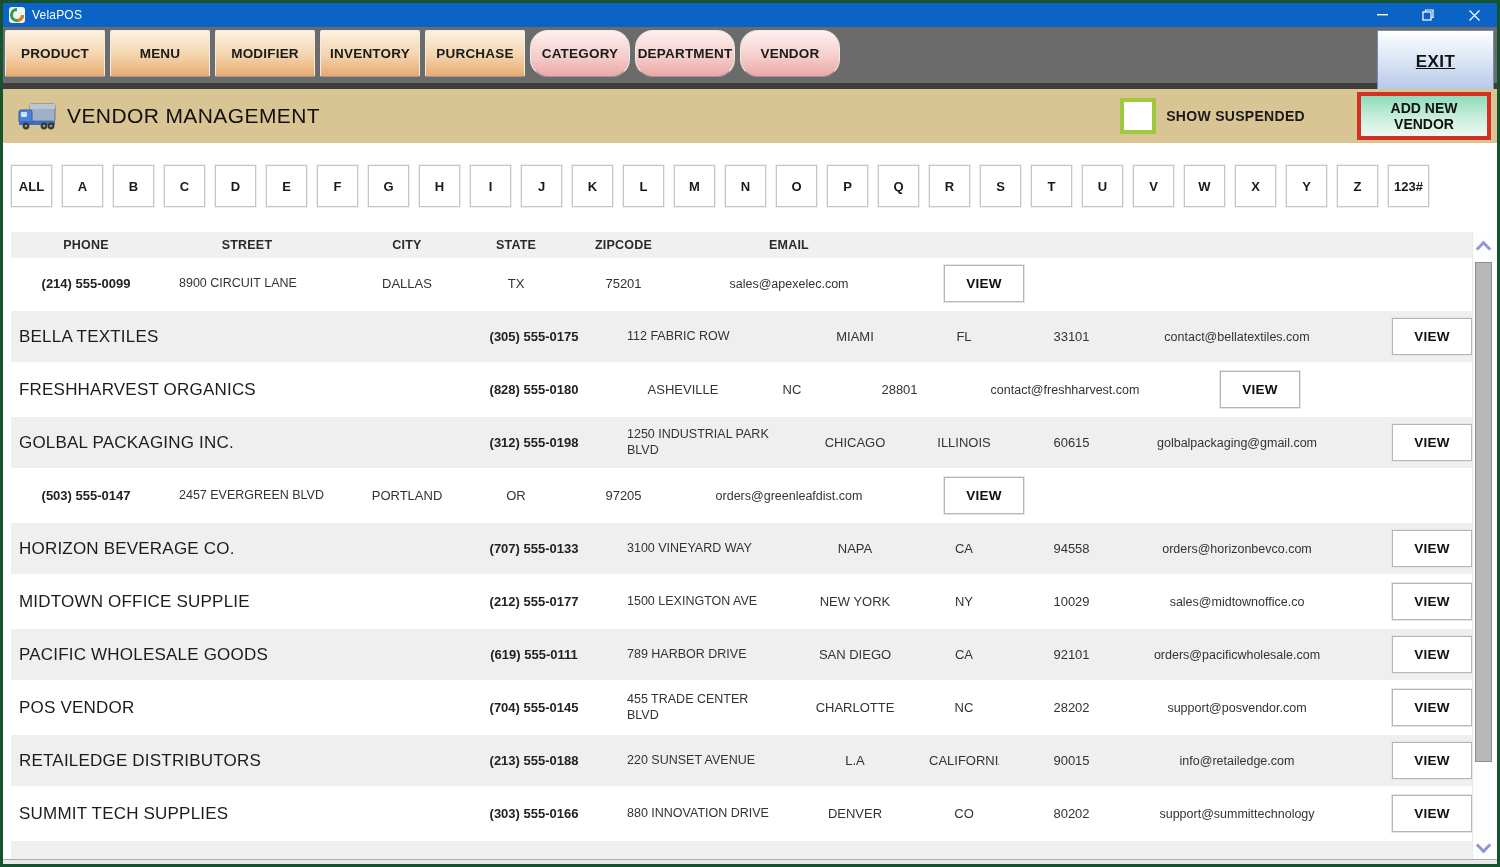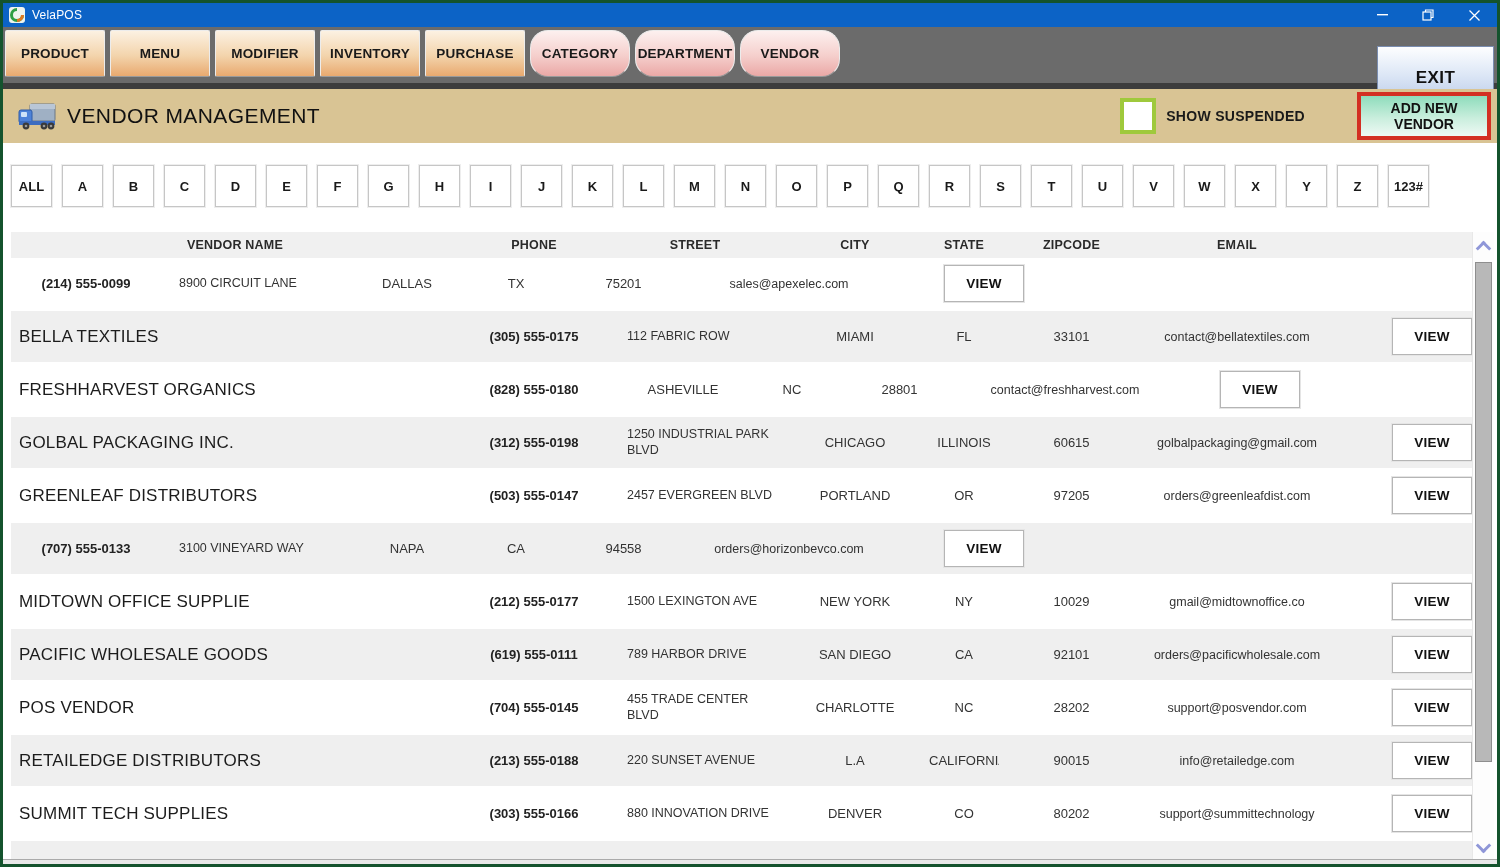--- a/index.html
+++ b/index.html
@@ -15,24 +15,24 @@
   .wbtn { width:46px; height:24px; display:flex; align-items:center; justify-content:center; cursor:default; }
 
   
   .navbar { position:relative; height:56px; background:#6b6b6b; padding:3px 0 0 2px; }
   .tabs { display:flex; gap:5px; }
   .tab { width:100px; height:47px; border:1px solid #ececec; border-bottom-color:#9a9a9a;
     border-radius:2px; font-weight:bold; font-size:13.5px; color:#1a1a1a; cursor:pointer;
     font-family:"Liberation Sans", sans-serif; letter-spacing:.2px; }
   .tab.orange { background:linear-gradient(180deg,#fcf1e2 0%,#f3d4ac 55%,#e9a96f 100%); }
   .tab.pink   { background:linear-gradient(180deg,#fdf0ef 0%,#f5cfcc 55%,#eba8a6 100%);border-radius:18px; }
-  .exit { position:absolute; right:3px; top:19px; width:117px; height:63px;
+  .exit { position:absolute; right:3px; top:3px; width:117px; height:63px;
     border:1px solid #7a8db0; background:linear-gradient(180deg,#fdfeff 0%,#dde7f6 45%,#b4c7e7 100%);
     font-weight:bold; font-size:17px; color:#111; cursor:pointer;
-    font-family:"Liberation Sans", sans-serif; letter-spacing:.4px; }
+    font-family:"Liberation Sans", sans-serif; letter-spacing:.4px;text-decoration:underline; }
   .nav-strip { height:6px; background:#3d3d3d; }
 
   
   .page-header { position:relative; height:54px; background:#d9c494; display:flex; align-items:center; }
   .truck { margin:0 10px 0 14px; display:flex; }
   .page-title { font-size:21px; color:#111; letter-spacing:.4px; }
   .suspended-group { position:absolute; right:192px; top:0; height:54px; display:flex; align-items:center; }
   .checkbox { width:36px; height:36px; background:#fff; border:4px solid #9fc93c; display:inline-block; cursor:pointer; }
   .suspended-label { margin-left:10px; font-weight:bold; font-size:14px; color:#1a1a1a; letter-spacing:.3px; }
   .add-vendor { position:absolute; right:6px; top:3px; width:134px; height:48px;
@@ -227,21 +227,20 @@
       <button class="alpha-btn">Y</button>
 
       <button class="alpha-btn">Z</button>
 
       <button class="alpha-btn">123#</button>
     </div>
 
   <div class="table-wrap">
     <div class="thead">
 
-        <div class="hc name">VENDOR NAME</div>
 
         <div class="hc phone">PHONE</div>
 
         <div class="hc street">STREET</div>
 
         <div class="hc city">CITY</div>
 
         <div class="hc state">STATE</div>
 
         <div class="hc zip">ZIPCODE</div>
@@ -295,52 +294,52 @@
           <div class="c city">CHICAGO</div>
           <div class="c state">ILLINOIS</div>
           <div class="c zip">60615</div>
           <div class="c email">golbalpackaging@gmail.com</div>
           <div class="c actions">
             <button class="view-btn">VIEW</button>
           </div>
         </div>
 
         <div class="vrow">
-          <div class="c name">GREENLEAF DISTRIBUTORS</div>
           <div class="c phone">(503) 555-0147</div>
           <div class="c street">2457 EVERGREEN BLVD</div>
           <div class="c city">PORTLAND</div>
           <div class="c state">OR</div>
           <div class="c zip">97205</div>
           <div class="c email">orders@greenleafdist.com</div>
           <div class="c actions">
             <button class="view-btn">VIEW</button>
           </div>
         </div>
 
         <div class="vrow">
+          <div class="c name">HORIZON BEVERAGE CO.</div>
           <div class="c phone">(707) 555-0133</div>
           <div class="c street">3100 VINEYARD WAY</div>
           <div class="c city">NAPA</div>
           <div class="c state">CA</div>
           <div class="c zip">94558</div>
           <div class="c email">orders@horizonbevco.com</div>
           <div class="c actions">
             <button class="view-btn">VIEW</button>
           </div>
         </div>
 
         <div class="vrow">
           <div class="c name">MIDTOWN OFFICE SUPPLIE</div>
           <div class="c phone">(212) 555-0177</div>
           <div class="c street">1500 LEXINGTON AVE</div>
           <div class="c city">NEW YORK</div>
           <div class="c state">NY</div>
           <div class="c zip">10029</div>
-          <div class="c email">gmail@midtownoffice.co</div>
+          <div class="c email">sales@midtownoffice.co</div>
           <div class="c actions">
             <button class="view-btn">VIEW</button>
           </div>
         </div>
 
         <div class="vrow">
           <div class="c name">PACIFIC WHOLESALE GOODS</div>
           <div class="c phone">(619) 555-0111</div>
           <div class="c street">789 HARBOR DRIVE</div>
           <div class="c city">SAN DIEGO</div>

